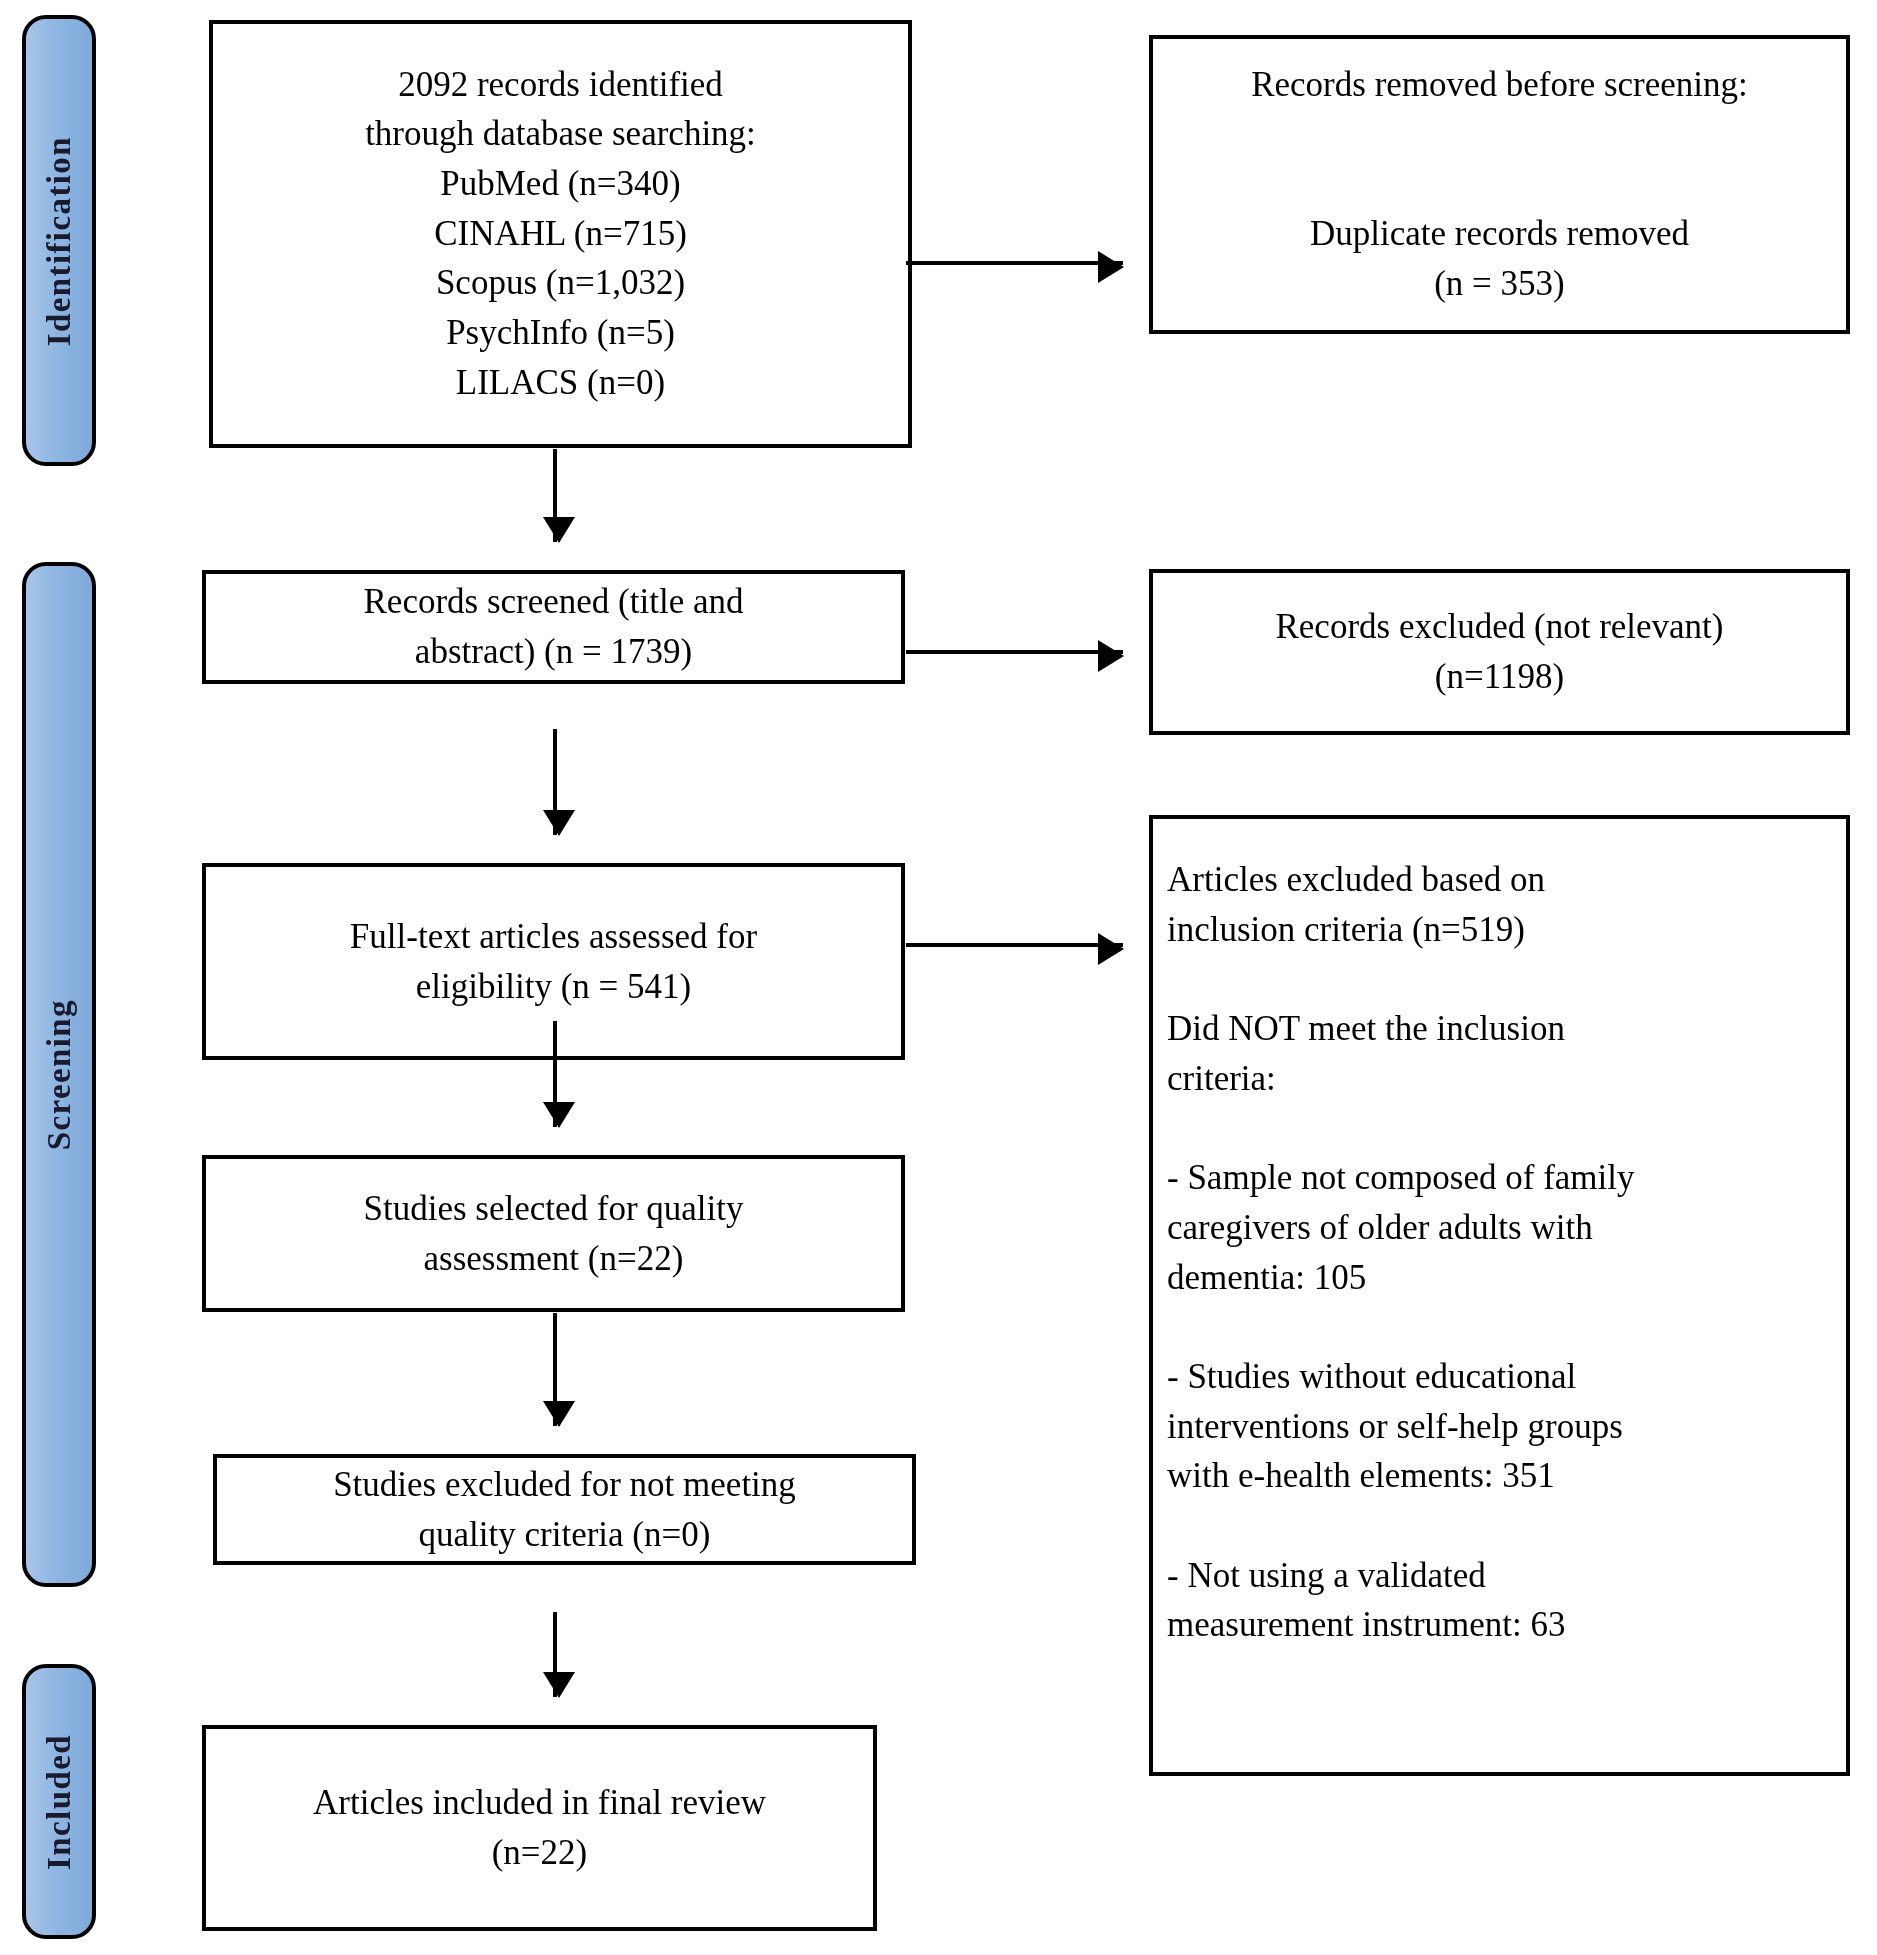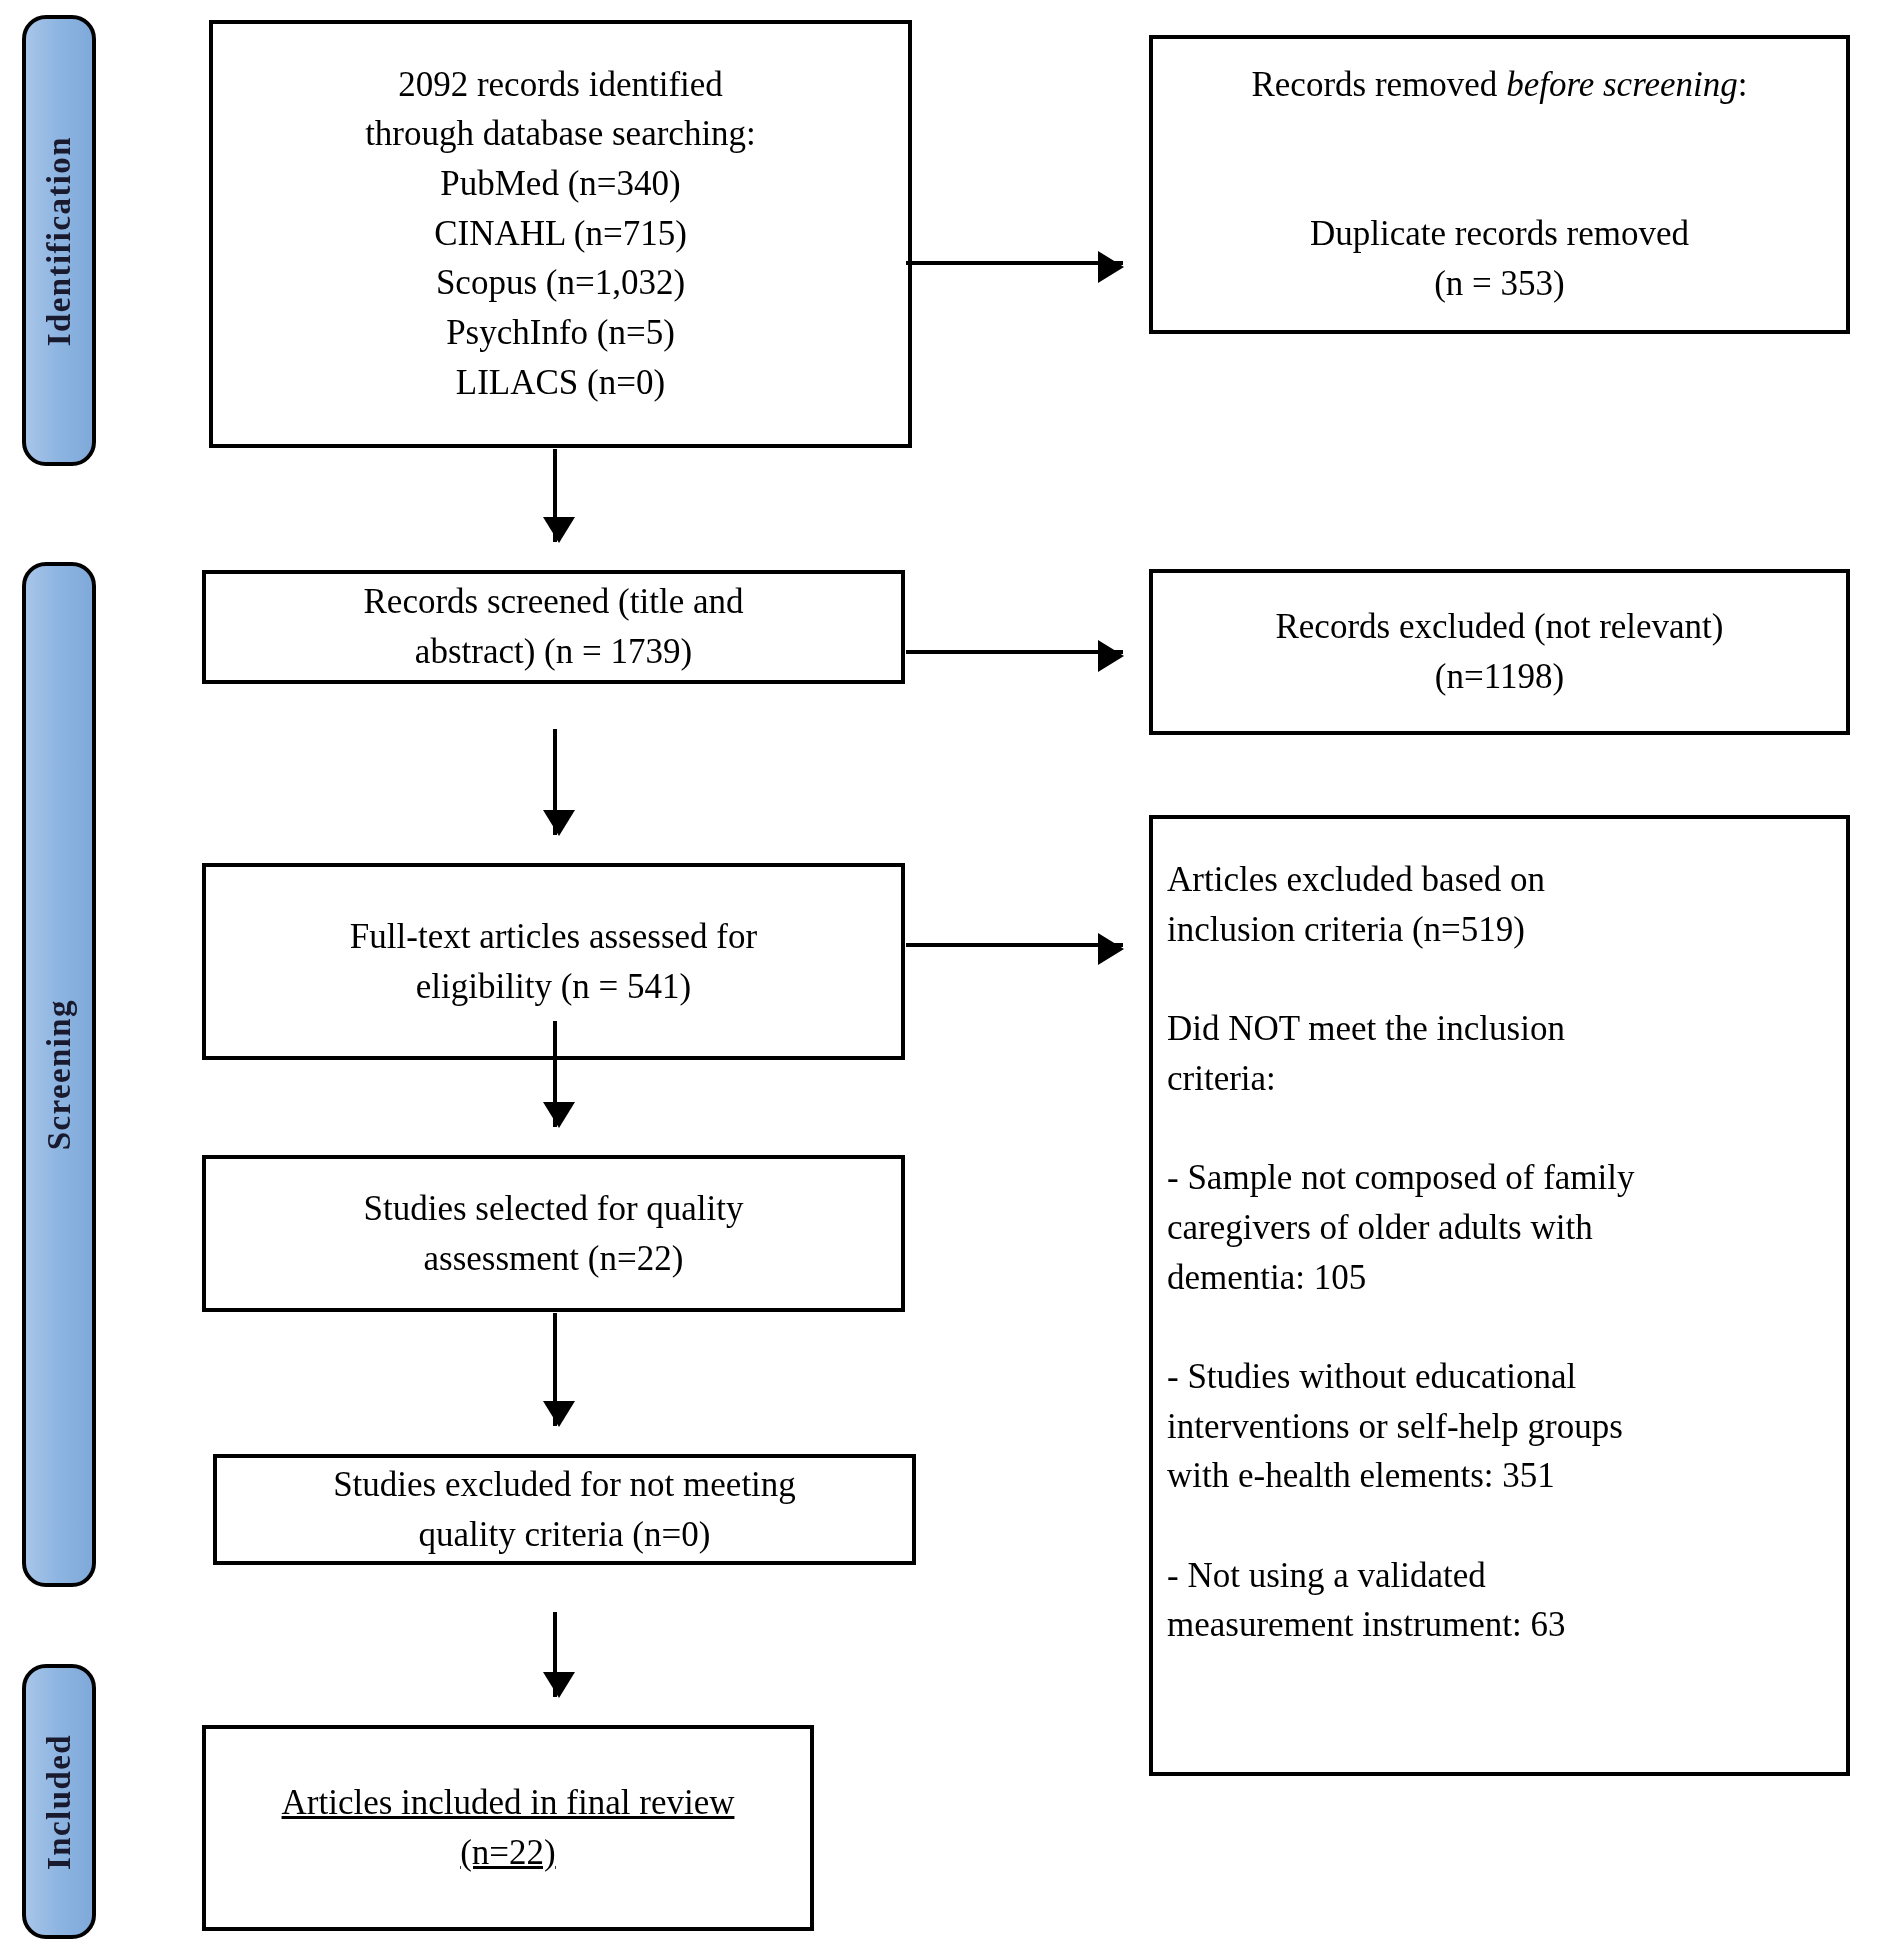--- a/index.html
+++ b/index.html
@@ -61,21 +61,21 @@
     white-space: pre-line;
   }
   .flow-box.left-align .box-text {
     text-align: left;
     width: 100%;
   }
   .flow-box.top-align {
     align-items: flex-start;
   }
 
-  .italic-seg { font-style: italic; }
+  .italic-seg { }
 
   
   .arrow-v {
     position: absolute;
     width: 0;
     border-left: 4.2px solid #000000;
   }
   .arrow-v::after {
     content: "";
     position: absolute;
@@ -144,21 +144,21 @@
   <div class="flow-box" style="left:202px; top:1155px; width:703px; height:157px;align-items:center;">
     <span class="box-text">Studies selected for quality
 assessment (n=22)</span>
   </div>
 
   <div class="flow-box" style="left:213px; top:1454px; width:703px; height:111px;">
     <span class="box-text">Studies excluded for not meeting
 quality criteria (n=0)</span>
   </div>
 
-  <div class="flow-box" style="left:202px; top:1725px; width:612px; height:206px;text-decoration:underline;">
+  <div class="flow-box" style="left:202px; top:1725px; width:675px; height:206px;">
     <span class="box-text">Articles included in final review
 (n=22)</span>
   </div>
 
   <div class="flow-box" style="left:1149px; top:35px; width:701px; height:299px;">
     <span class="box-text"><span>Records removed </span><span class="italic-seg">before screening</span><span>:</span>
 <br><br><span style="white-space:pre-line;">Duplicate records removed
 (n = 353)</span></span>
   </div>
 

